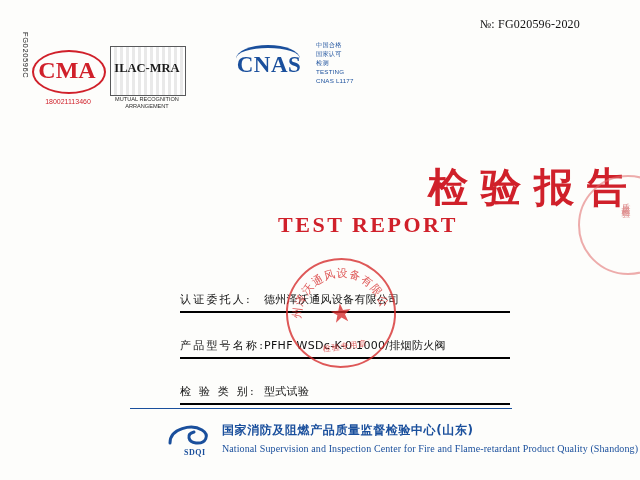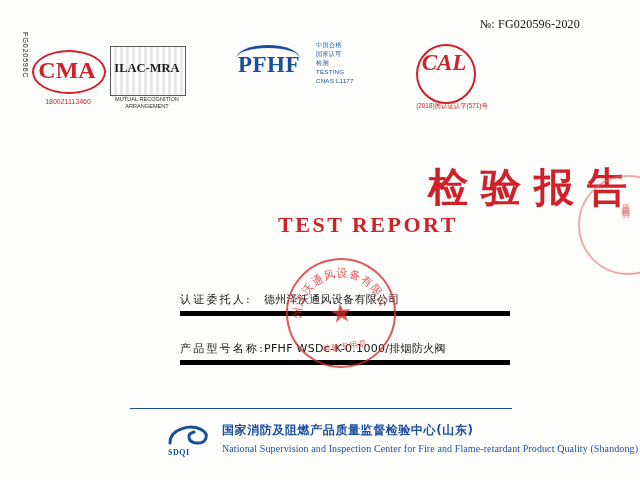--- a/index.html
+++ b/index.html
@@ -235,21 +235,21 @@
   
   .fields {
     position: absolute;
     left: 180px;
     top: 283px;
     width: 330px;
   }
   .field {
     position: relative;
     height: 28px;
-    border-bottom: 5px solid #000000;
+    border-bottom: 2px solid #000000;
     margin-bottom: 16px;
   }
   .field-label {
     position: absolute;
     left: 0;
     bottom: 4px;
     font-size: 11px;
     letter-spacing: 2.2px;
     color: #111;
     font-family: "DejaVu Sans", sans-serif;
@@ -359,21 +359,21 @@
   }
   .sdqi-mark {
     position: absolute;
     left: 0;
     top: 0;
     width: 48px;
     height: 26px;
   }
   .sdqi-word {
     position: absolute;
-    left: 2px;
+    left: 18px;
     top: 26px;
     font-size: 8px;
     font-weight: bold;
     color: #1a4f9c;
     letter-spacing: 0.5px;
     font-family: "Liberation Serif", serif;
   }
   .footer-cn {
     position: absolute;
     left: 92px;
@@ -414,52 +414,51 @@
     </div>
 
     <div class="logo ilac">
       <div class="ilac-box"></div>
       <div class="ilac-label">ILAC-MRA</div>
       <div class="ilac-sub">MUTUAL RECOGNITION ARRANGEMENT</div>
     </div>
 
     <div class="logo cnas">
       <div class="cnas-swoosh"></div>
-      <div class="cnas-cn">PFHF</div>
+      <div class="cnas-cn">CNAS</div>
       <div class="cnas-right">
         <div>中国合格</div>
         <div>国家认可</div>
         <div>检测</div>
         <div class="en">TESTING</div>
         <div class="en">CNAS L1177</div>
       </div>
     </div>
 
-    <div class="logo cal">
-      <div class="cal-circle"></div>
-      <div class="cal-inner">CAL</div>
-      <div class="cal-caption">(2018)国认证认字(571)号</div>
-    </div>
 
   </div>
 
   <div class="title-cn">检验报告</div>
   <div class="title-en">TEST REPORT</div>
 
   <div class="seal-edge"></div>
   <div class="seal-edge-text">质量检验</div>
 
   <div class="fields">
     <div class="field f1">
       <span class="field-label">认证委托人:</span>
       <span class="field-value">德州泽沃通风设备有限公司</span>
     </div>
     <div class="field f2">
       <span class="field-label">产品型号名称:</span>
       <span class="field-value">PFHF WSDc-K-0.1000/排烟防火阀</span>
+    </div>
+    <div class="field f3">
+      <span class="field-label">检 验 类 别:</span>
+      <span class="field-value">型式试验</span>
     </div>
   </div>
 
   <div class="seal">
     <svg class="seal-arc-text" viewBox="0 0 106 106">
       <defs>
         <path id="arc" d="M 12,58 A 41,41 0 0 1 94,58"></path>
       </defs>
       <text>
         <textPath href="#arc" startOffset="50%" text-anchor="middle">德州泽沃通风设备有限公司</textPath>

